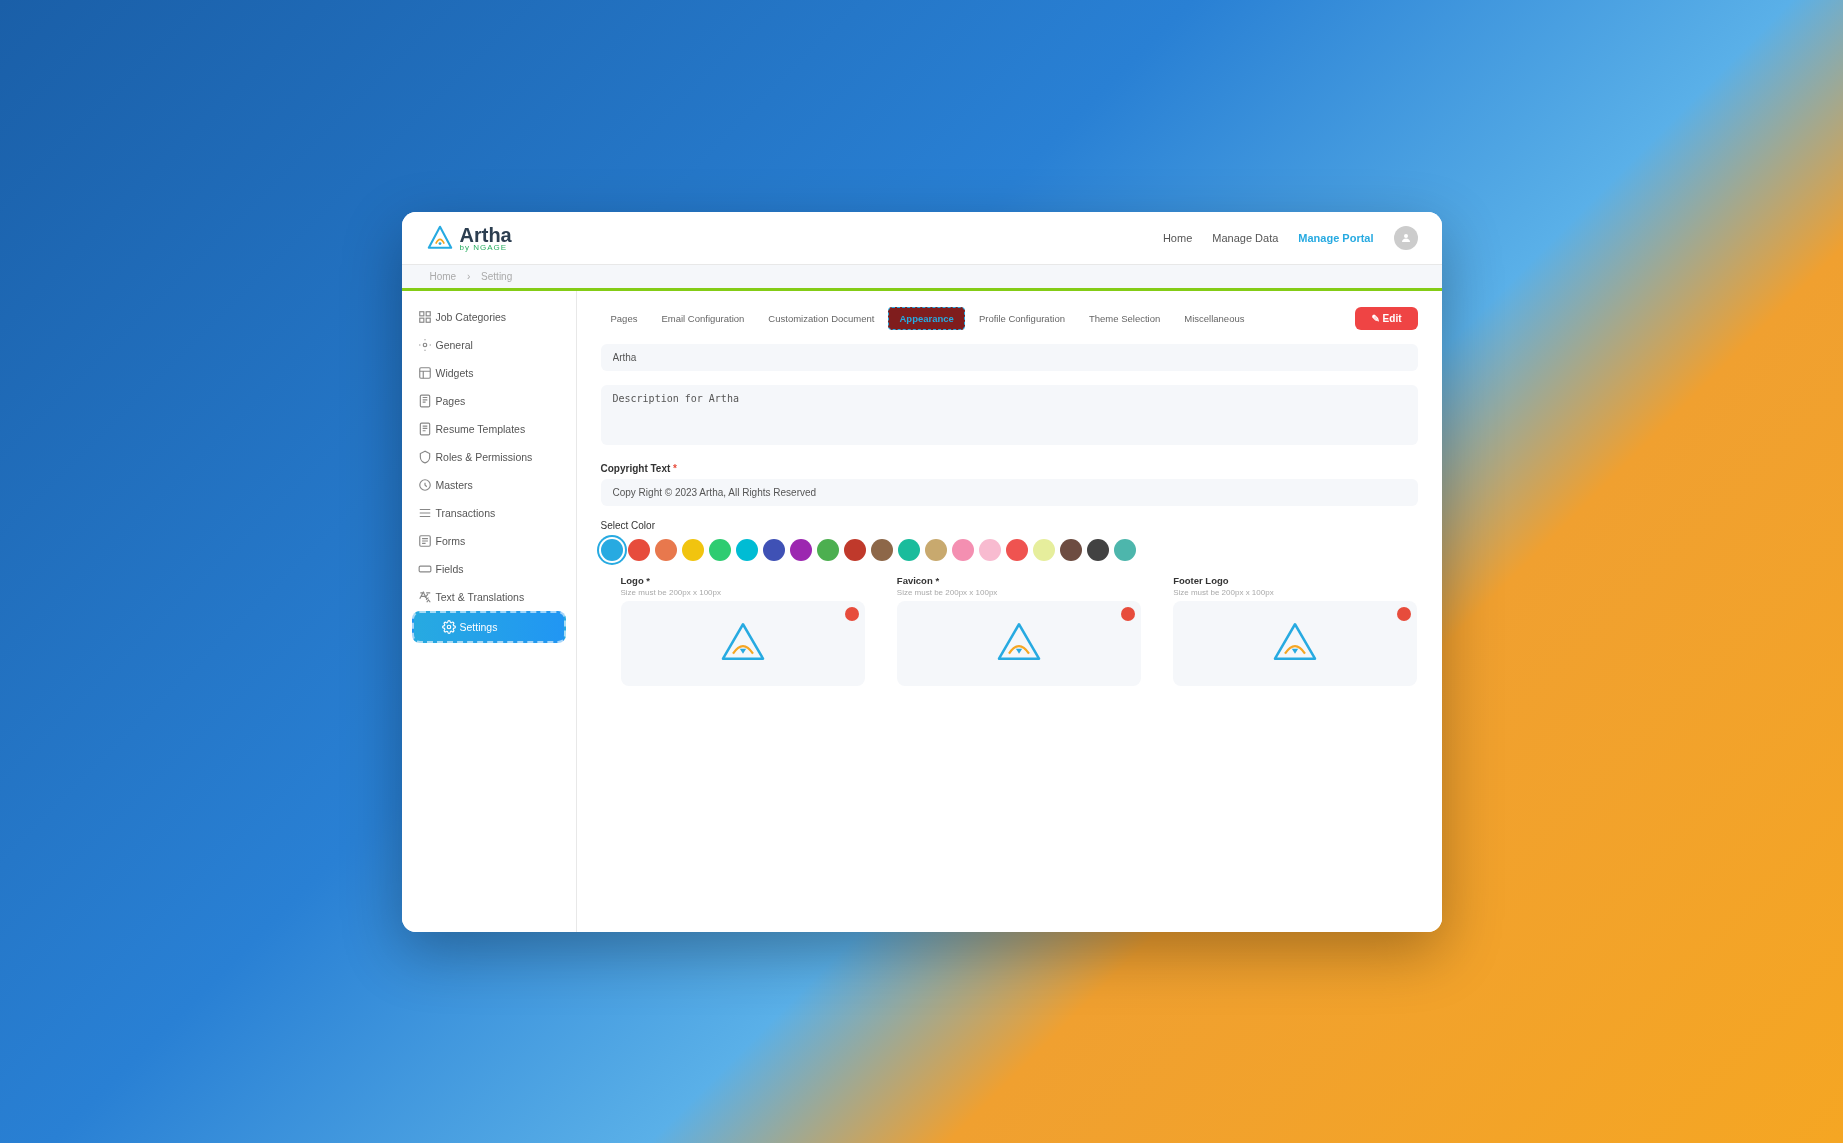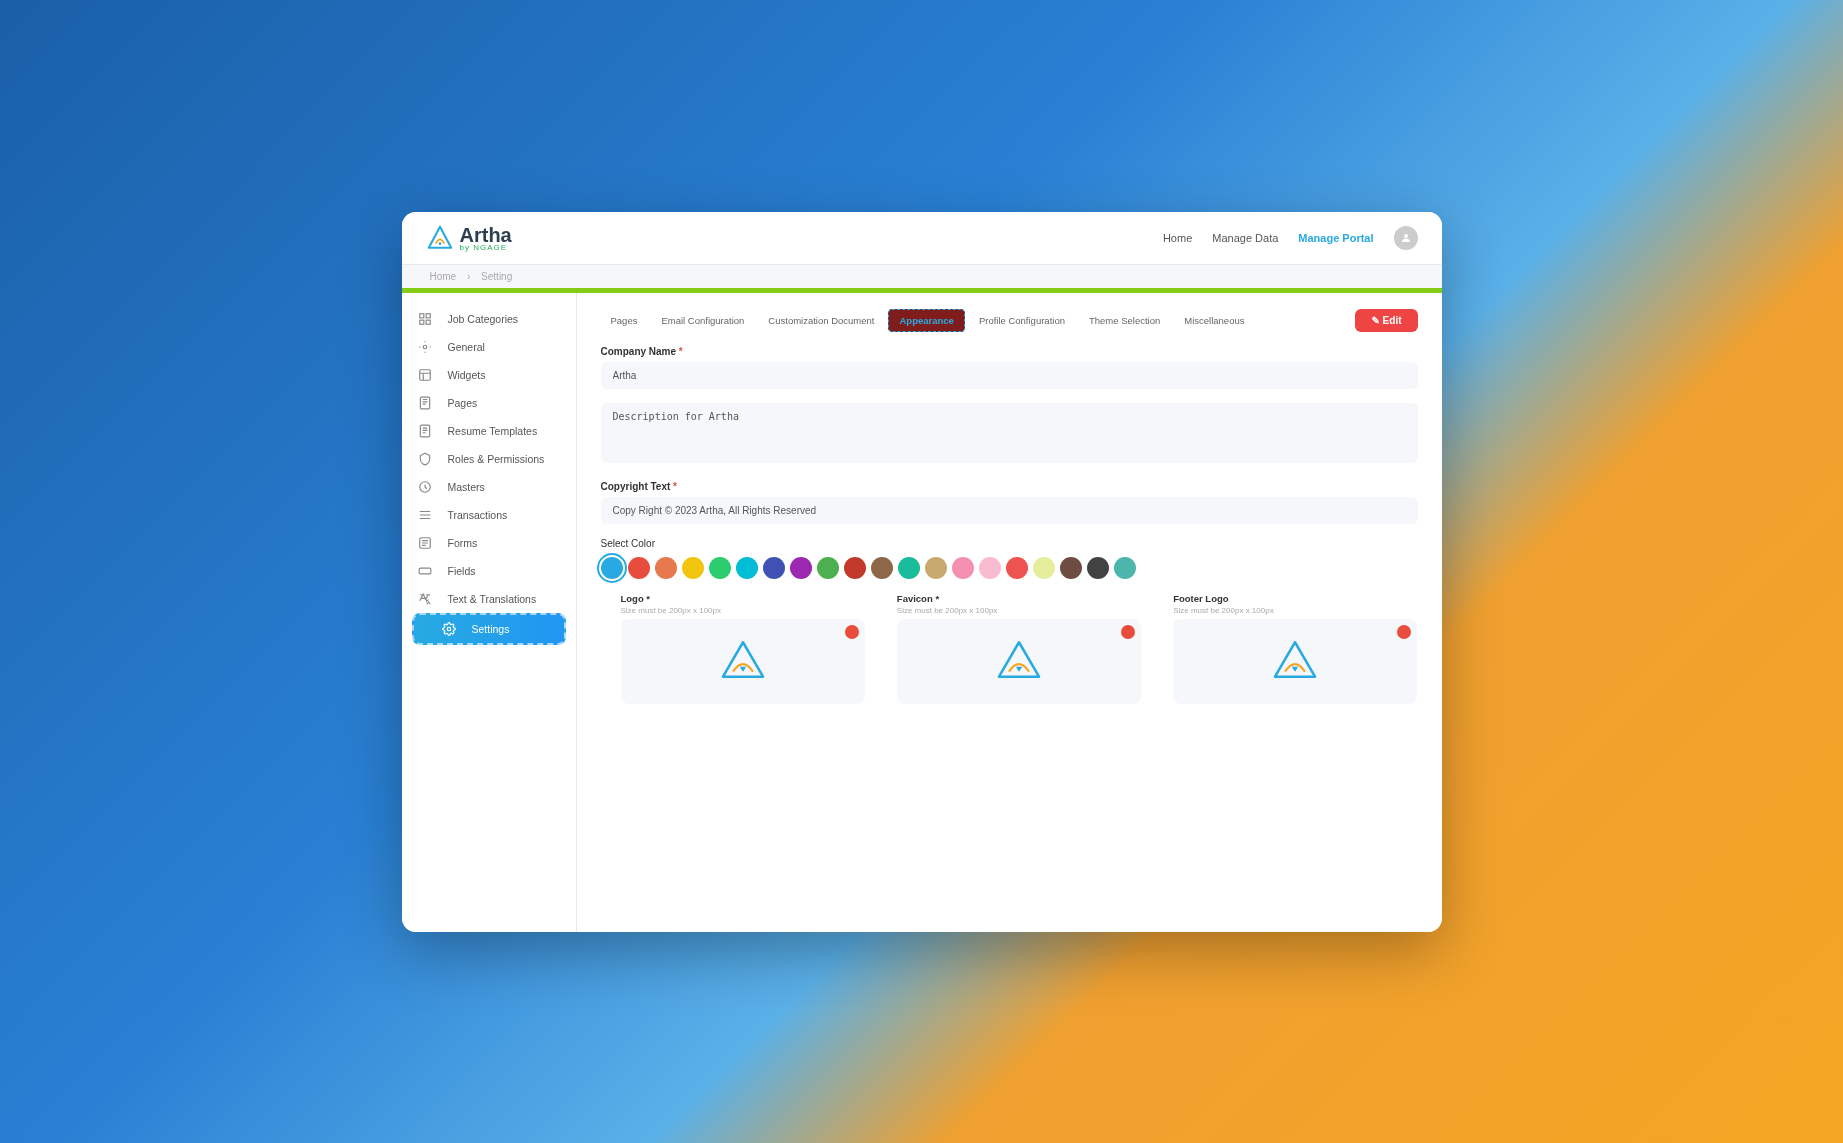--- a/index.html
+++ b/index.html
@@ -78,21 +78,21 @@
       display: flex;
       align-items: center;
       justify-content: center;
       font-size: 10px;
       color: #fff;
     }
     
     .breadcrumb-bar {
       background: #f5f7fa;
       padding: 6px 24px;
-      border-bottom: 5px solid #84cc16;
+      border-bottom: 3px solid #84cc16;
       flex-shrink: 0;
     }
     .breadcrumb {
       font-size: 10px;
       color: #888;
     }
     .breadcrumb span { color: #aaa; margin: 0 4px; }
     
     .content-layout {
       display: flex;
@@ -104,21 +104,21 @@
       width: 175px;
       background: #fff;
       border-right: 1px solid #e8e8e8;
       padding: 12px 0;
       flex-shrink: 0;
       overflow-y: auto;
     }
     .sidebar-item {
       display: flex;
       align-items: center;
-      gap: 16px;
+      gap: 4px;
       padding: 7px 16px;
       font-size: 10.5px;
       color: #555;
       cursor: pointer;
     }
     .sidebar-item.active {
       background: linear-gradient(90deg, #27aae1, #2196f3);
       color: #fff;
       border-radius: 8px;
       margin: 0 10px;
@@ -427,24 +427,20 @@
         <div class="tab">Email Configuration</div>
         <div class="tab">Customization Document</div>
         <div class="tab active">Appearance</div>
         <div class="tab">Profile Configuration</div>
         <div class="tab">Theme Selection</div>
         <div class="tab">Miscellaneous</div>
         <button class="edit-btn">✎ Edit</button>
       </div>
 
       <div class="form-section">
-        <div class="form-label">
-          <span>Company Name</span>
-          <span class="req"> *</span>
-        </div>
         <input class="form-input" type="text" placeholder="Artha" value="Artha" style="">
       </div>
 
       <div class="form-section">
         <textarea class="form-textarea" style="">Description for Artha</textarea>
       </div>
 
       <div class="form-section">
         <div class="form-label">
           <span>Copyright Text</span>

